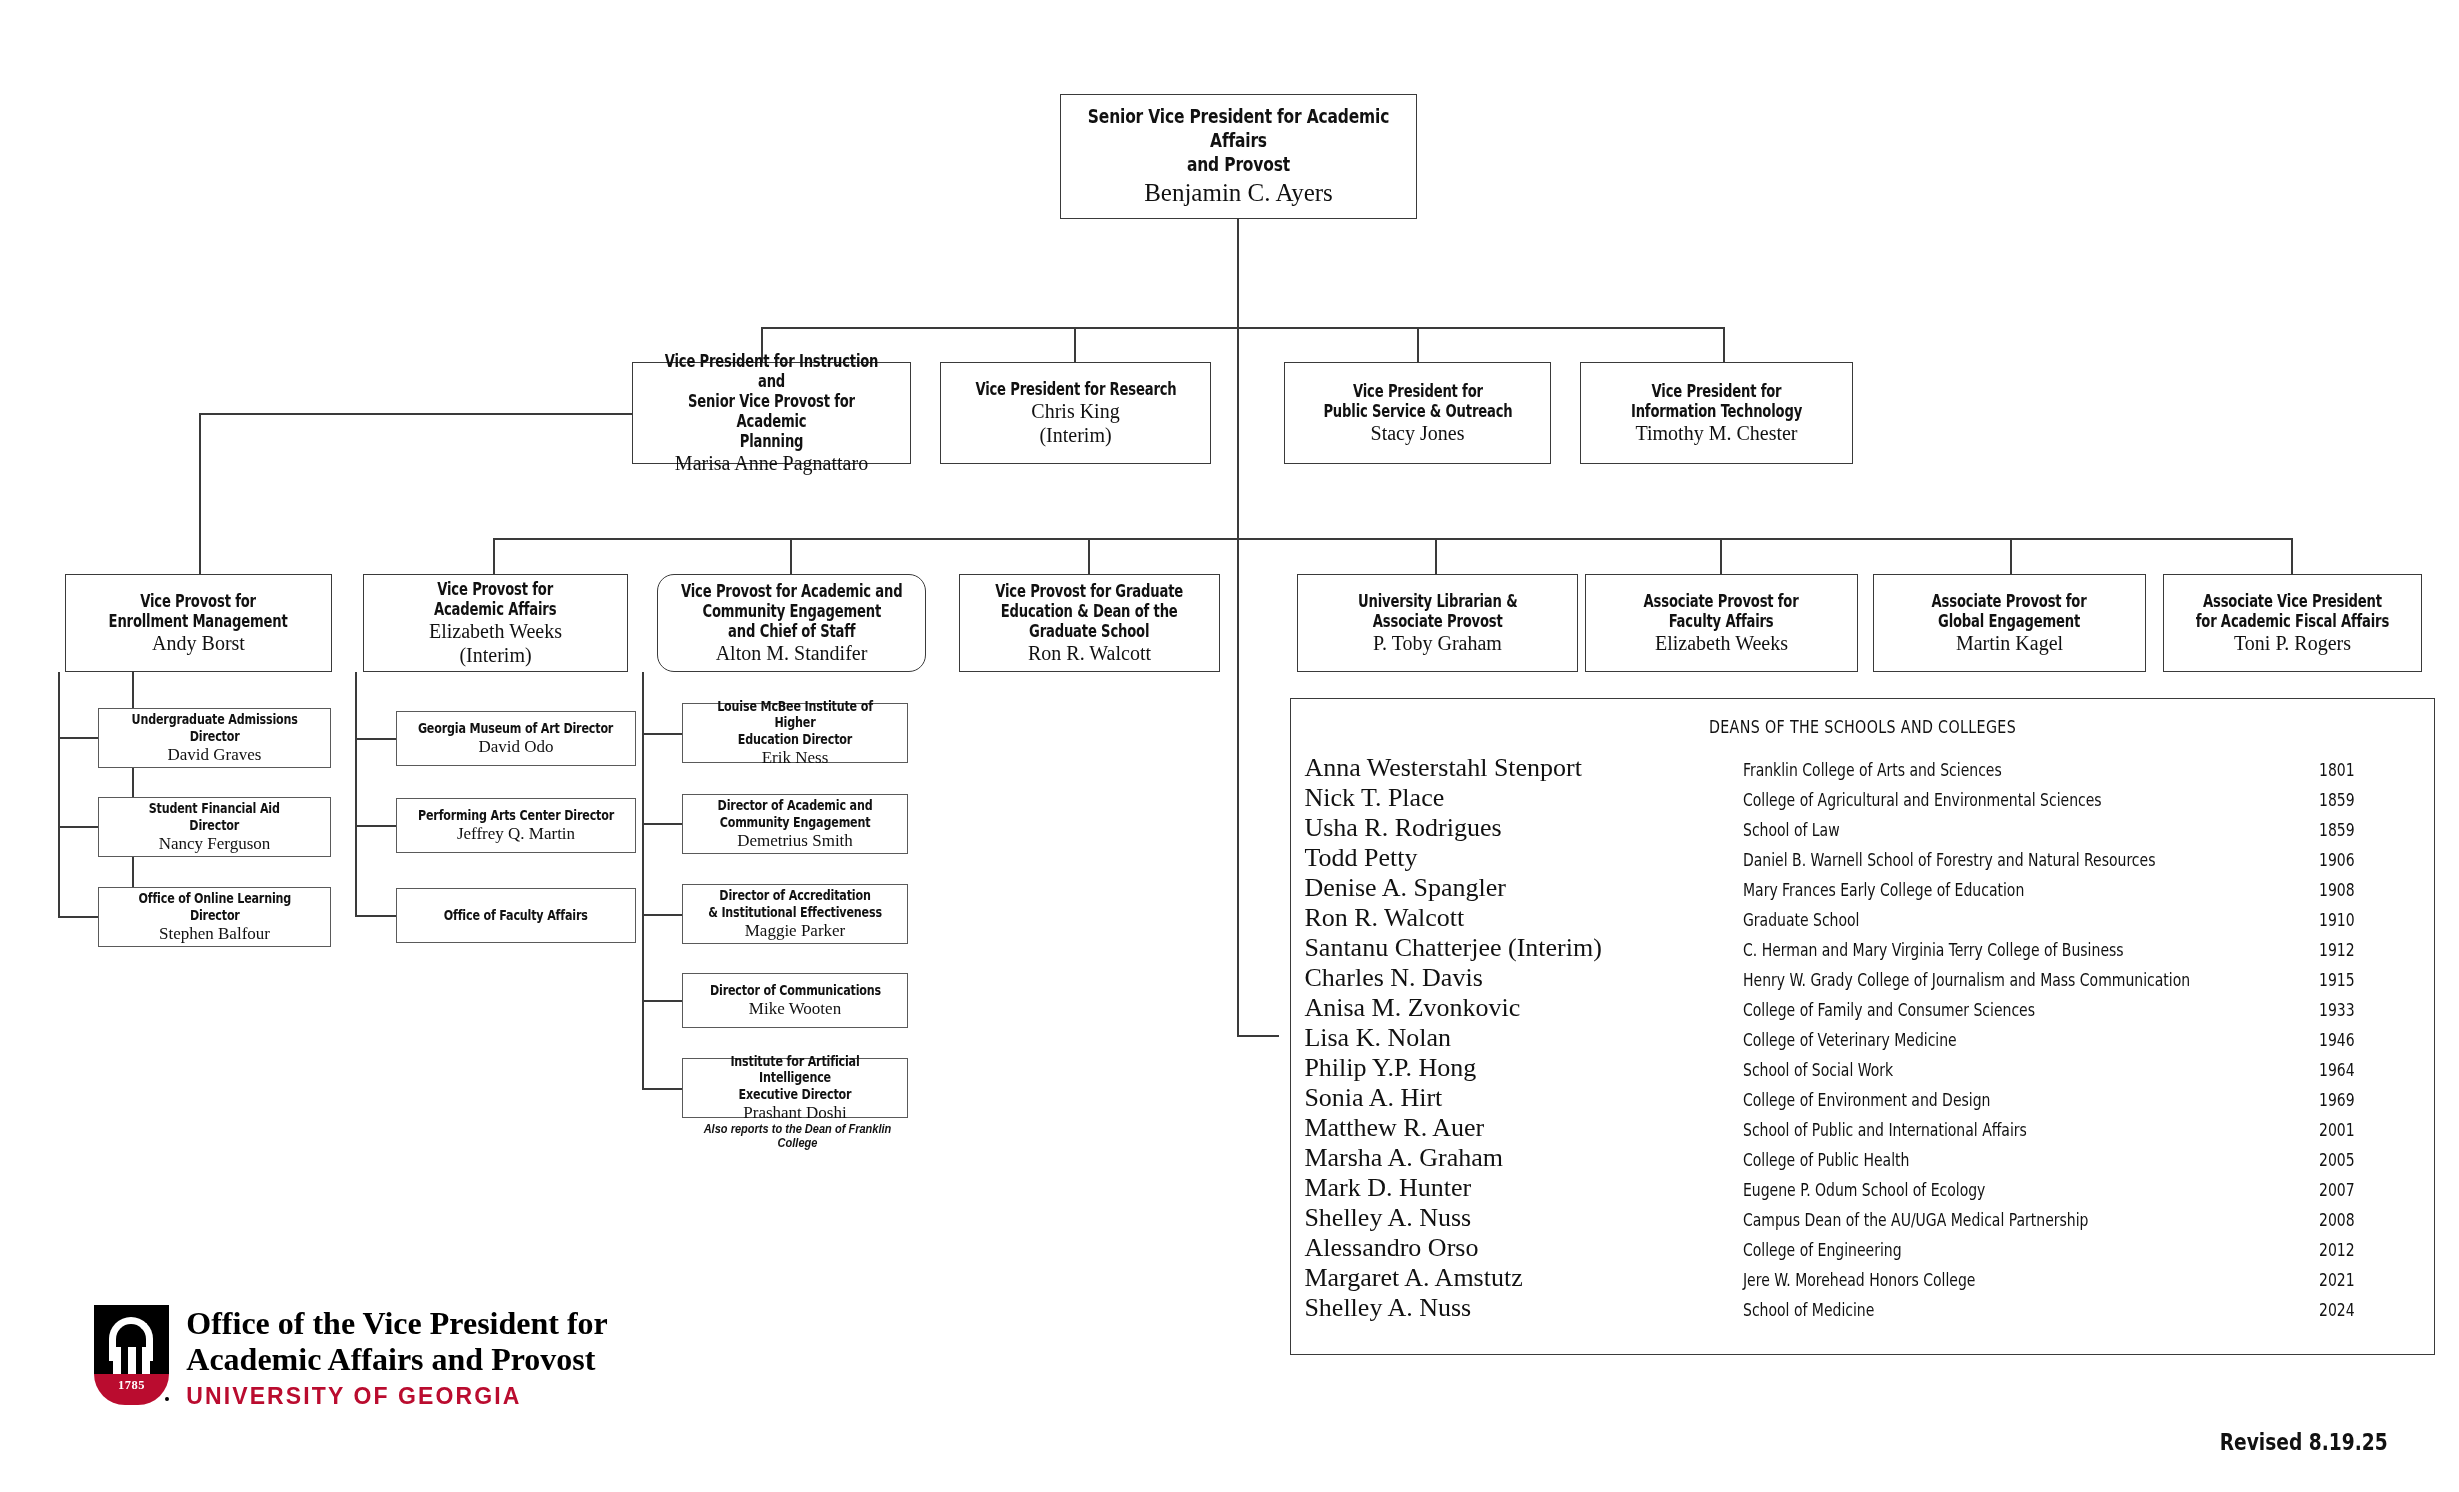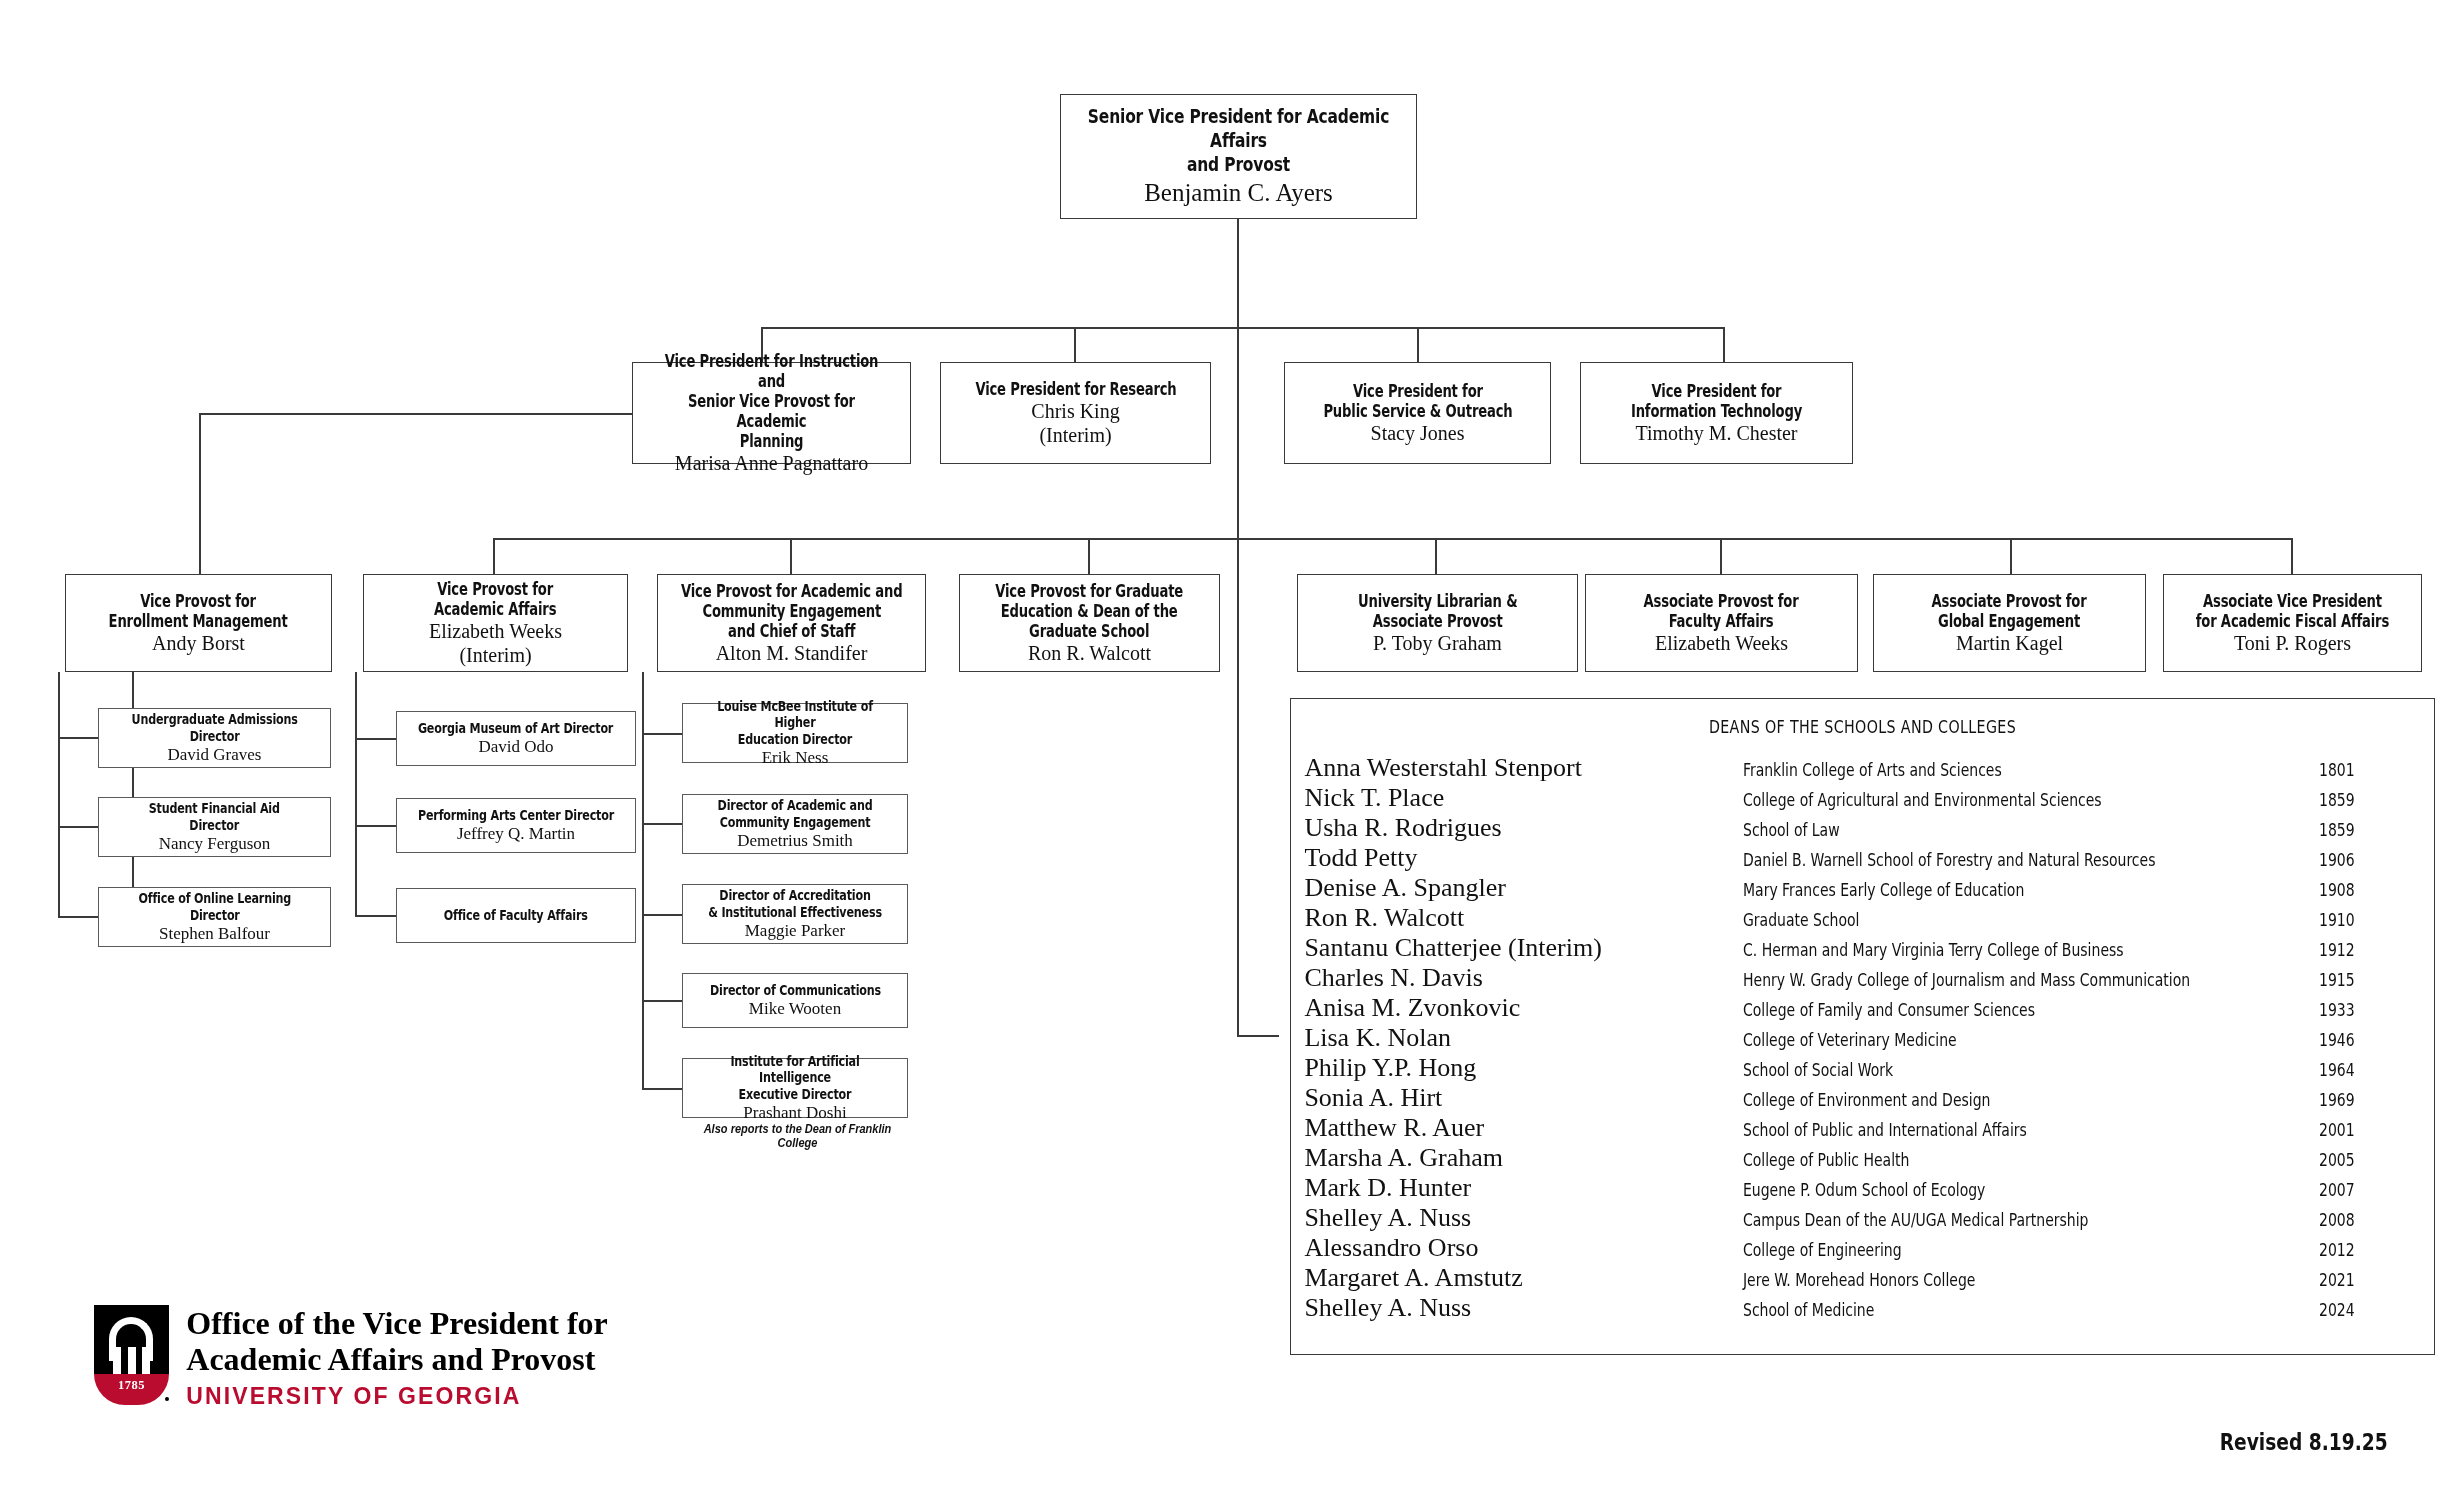--- a/index.html
+++ b/index.html
@@ -31,21 +31,21 @@
   .vp2{left:940px;width:271px;}
   .vp3{left:1284px;width:267px;}
   .vp4{left:1580px;width:273px;}
 
   
   .lvl2{top:574px;height:98px;}
   .lvl2 .ttl{font-size:17px;}
   .lvl2 .nm{font-size:20px;margin-top:1px;}
   .pv1{left:65px;width:267px;}
   .pv2{left:363px;width:265px;}
-  .pv3{left:657px;width:269px;}
+  .pv3{left:657px;width:269px;border-radius:17px;}
   .pv4{left:959px;width:261px;}
   .pv5{left:1297px;width:281px;}
   .pv6{left:1585px;width:273px;}
   .pv7{left:1873px;width:273px;}
   .pv8{left:2163px;width:259px;}
 
   
   .sub{border:1.9px solid #5a5a5a;}
   .sub .ttl{font-size:14.4px;}
   .sub .nm{font-size:17px;margin-top:0px;}

